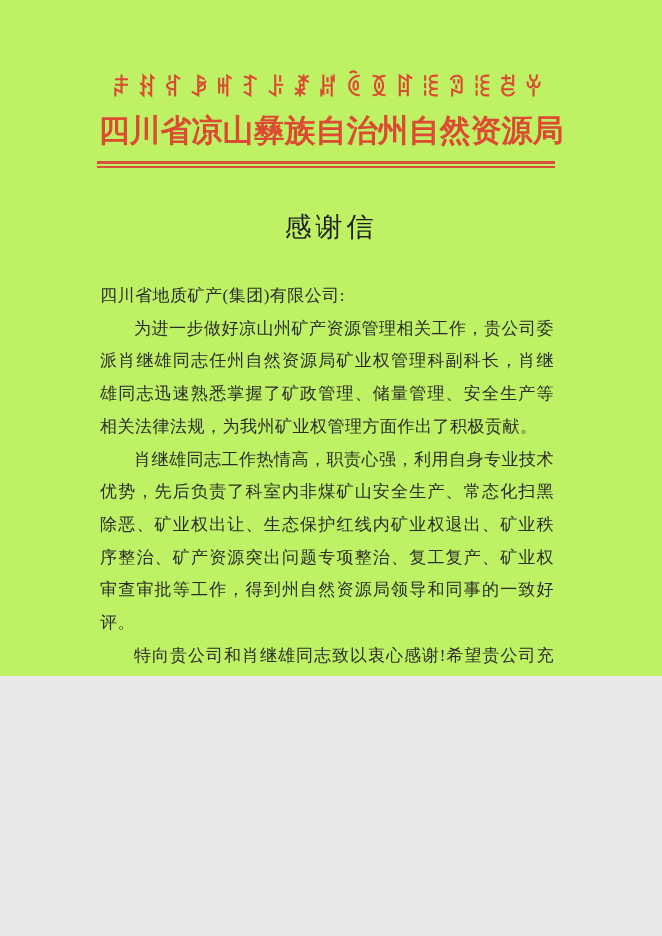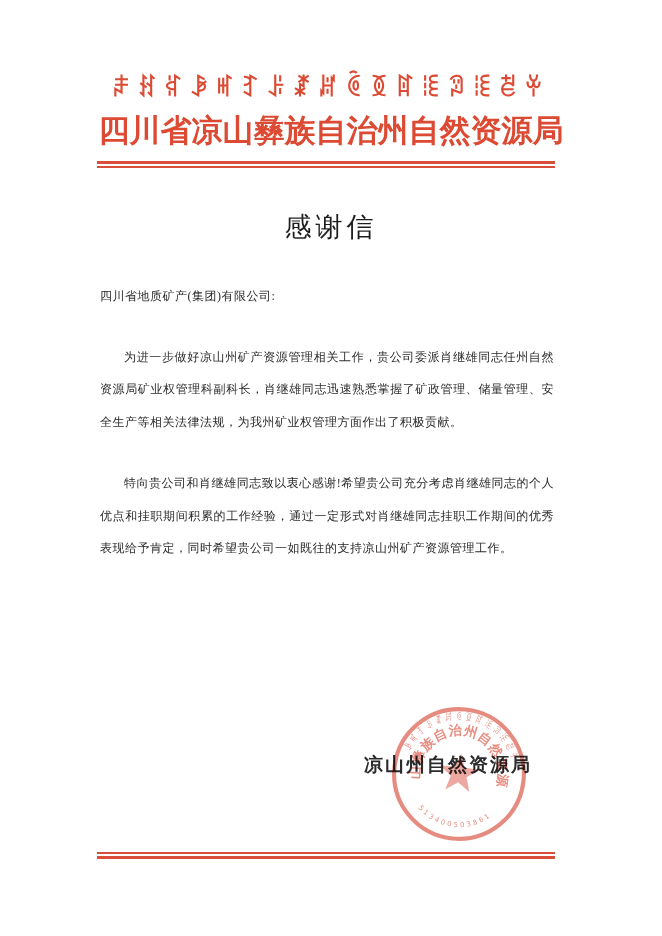--- a/index.html
+++ b/index.html
@@ -1,22 +1,22 @@
 <!DOCTYPE html>
 <html><head>
 <meta charset="utf-8">
 <style>
   * { margin: 0; padding: 0; box-sizing: border-box; }
   html, body { background: #e8e8e8; }
   .page {
     position: relative;
     width: 662px;
-    height: 936px;
+    height: 676px;
     margin: 0 auto;
-    background: #ffffff;
+    background: #bef264;
     overflow: hidden;
     font-family: "Liberation Serif", "DejaVu Serif", serif;
   }
   
   .yi-line {
     position: absolute;
     top: 70px; left: 0; right: 0;
     text-align: center;
     font-size: 24px;
     font-weight: 700;
@@ -55,27 +55,27 @@
     letter-spacing: 4px;
     color: #1e1e1e;
   }
   
   .body-text {
     position: absolute;
     top: 280px;
     left: 100px;
     right: 108px;
     color: #2b2b2b;
-    font-size: 12px;
+    font-size: 17px;
     line-height: 32.7px;
     text-align: justify;
     letter-spacing: 0.5px;
   }
   .salutation { text-indent: 0; }
-  .body-text p.para { text-indent: 2em; margin-top: 28px; }
+  .body-text p.para { text-indent: 2em; }
   
   .signature-block {
     position: absolute;
     top: 752px;
     right: 130px;
     text-align: center;
     color: #2b2b2b;
     z-index: 2;
     font-weight: bold;
   }
@@ -116,20 +116,21 @@
     <div class="bar-a"></div>
       <div class="gap"></div>
       <div class="bar-b"></div>
   </div>
 
   <div class="doc-title">感谢信</div>
 
   <div class="body-text">
     <p class="salutation">四川省地质矿产(集团)有限公司:</p>
     <p class="para">为进一步做好凉山州矿产资源管理相关工作，贵公司委派肖继雄同志任州自然资源局矿业权管理科副科长，肖继雄同志迅速熟悉掌握了矿政管理、储量管理、安全生产等相关法律法规，为我州矿业权管理方面作出了积极贡献。</p>
+    <p class="para">肖继雄同志工作热情高，职责心强，利用自身专业技术优势，先后负责了科室内非煤矿山安全生产、常态化扫黑除恶、矿业权出让、生态保护红线内矿业权退出、矿业秩序整治、矿产资源突出问题专项整治、复工复产、矿业权审查审批等工作，得到州自然资源局领导和同事的一致好评。</p>
     <p class="para">特向贵公司和肖继雄同志致以衷心感谢!希望贵公司充分考虑肖继雄同志的个人优点和挂职期间积累的工作经验，通过一定形式对肖继雄同志挂职工作期间的优秀表现给予肯定，同时希望贵公司一如既往的支持凉山州矿产资源管理工作。</p>
   </div>
 
   <div class="signature-block">
     <div class="signature-org">凉山州自然资源局</div>
   </div>
 
   <svg class="seal" viewBox="0 0 200 200">
     <defs>
       <path id="arcYi" d="M 23.2 113.5 A 78 78 0 1 1 176.8 113.5" fill="none"></path>

